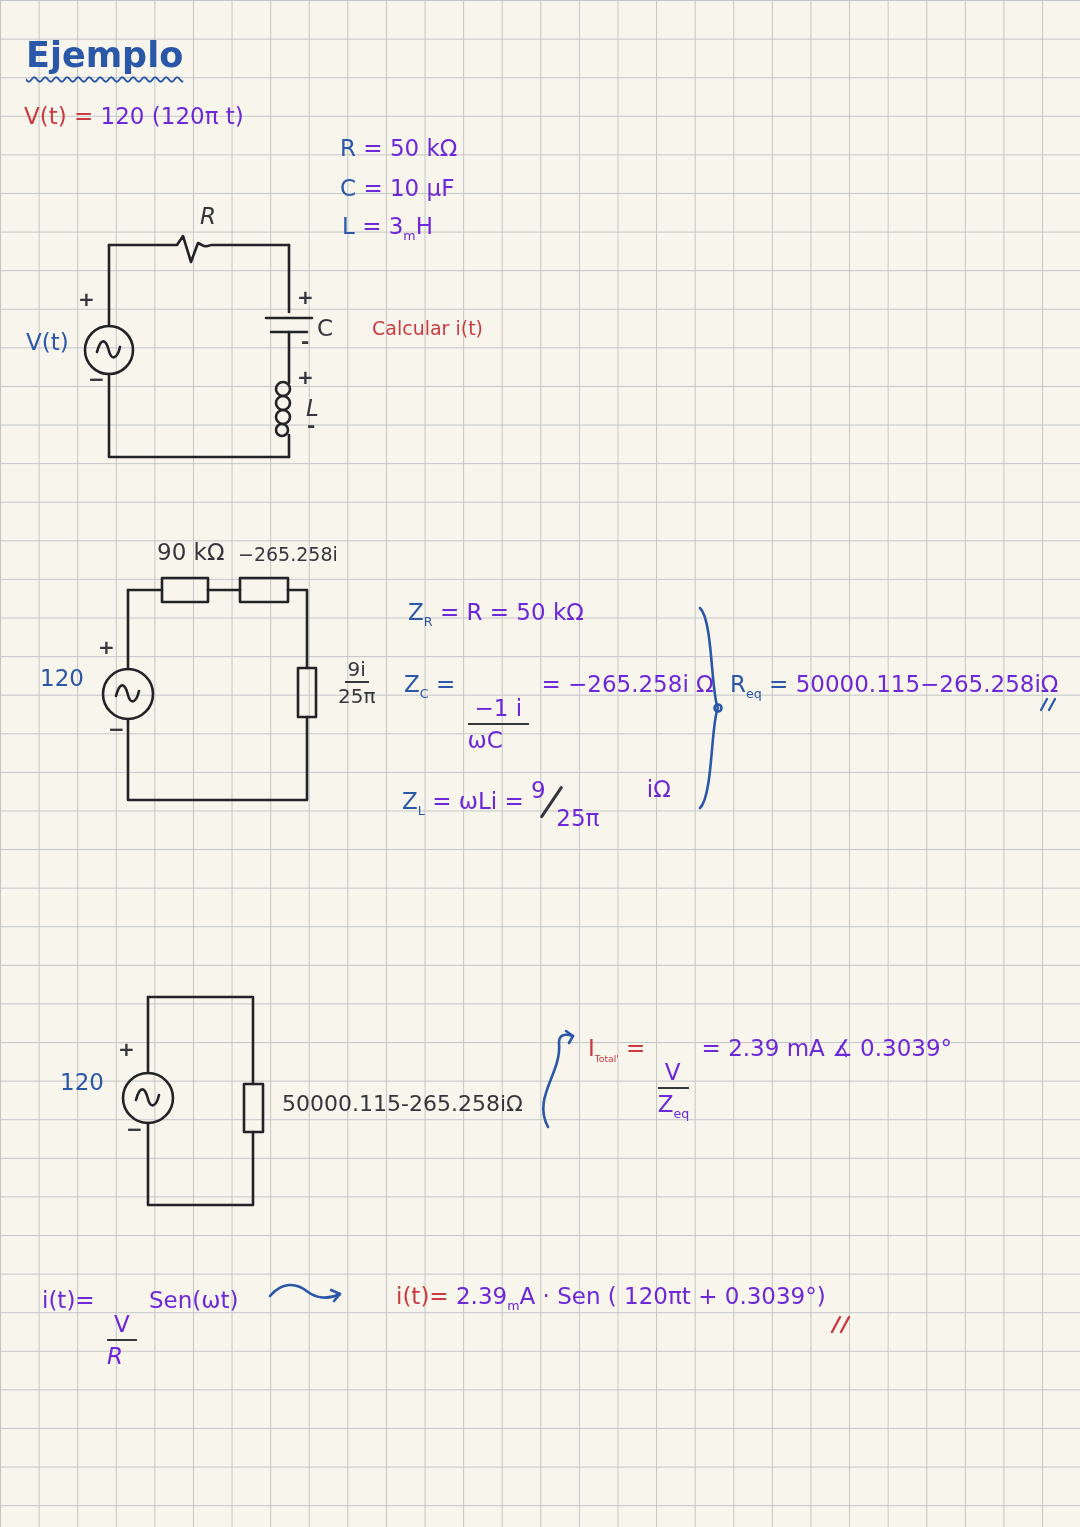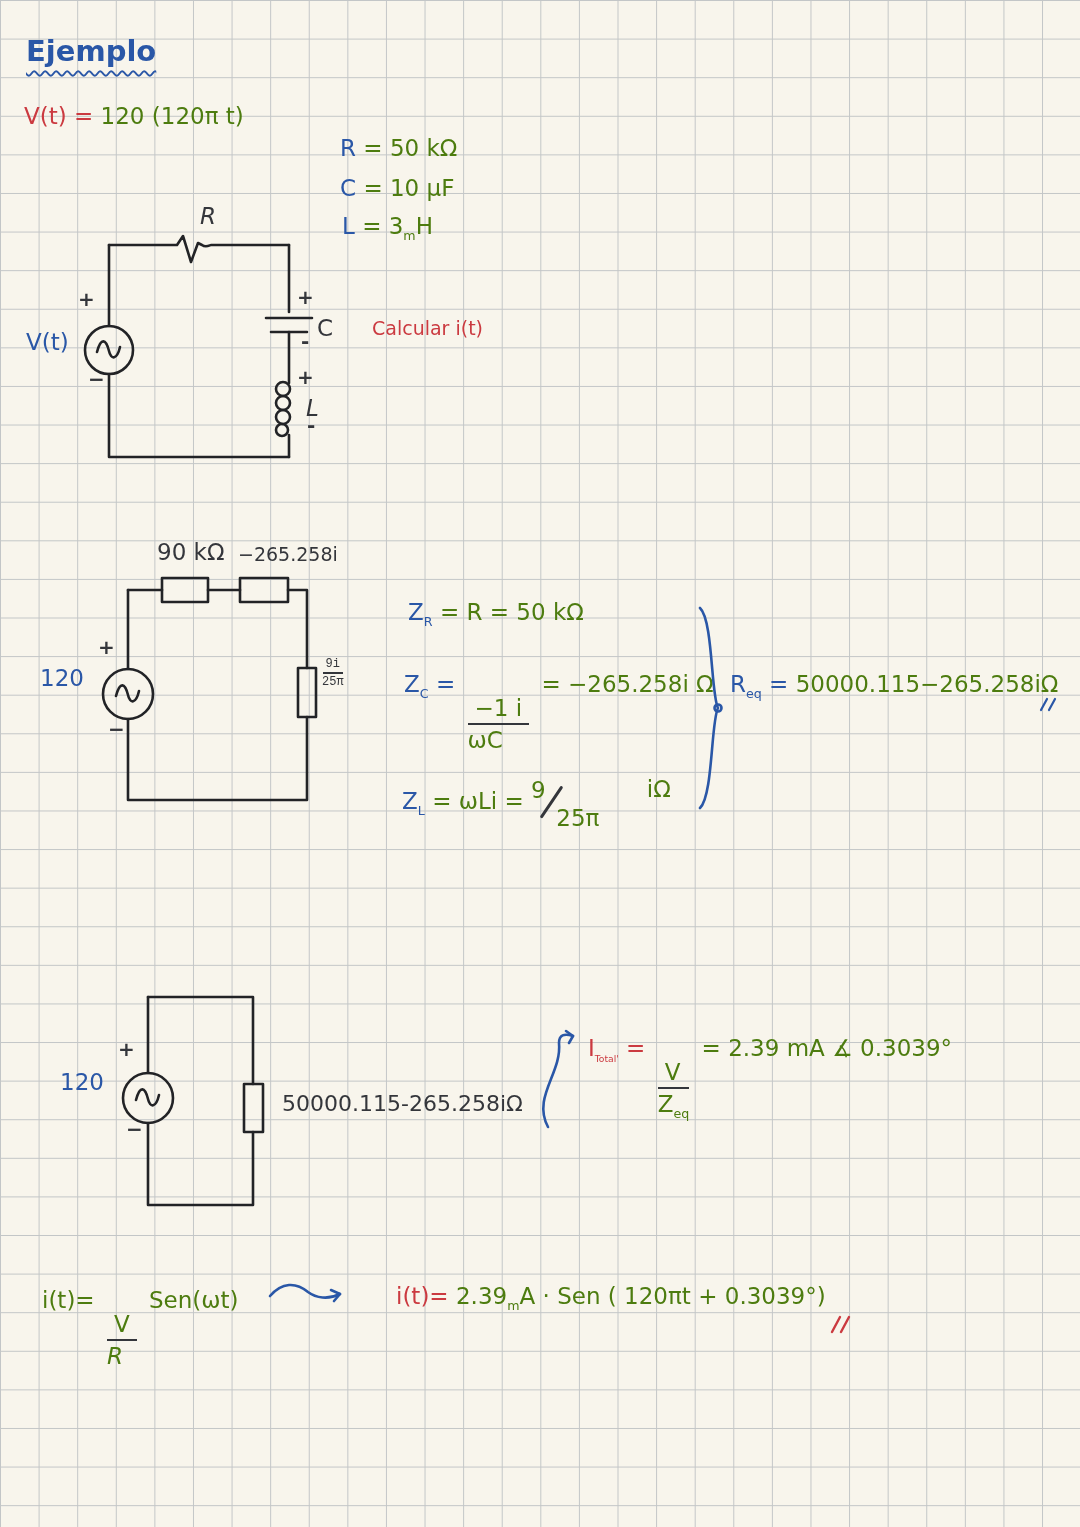--- a/index.html
+++ b/index.html
@@ -9,25 +9,25 @@
     background-image:
       linear-gradient(to right, #c3c6c7 1px, transparent 1px),
       linear-gradient(to bottom, #c3c6c7 1px, transparent 1px);
     background-size:38.6px 38.6px;
     font-family:"DejaVu Sans", sans-serif;
     color:#34363b;
   }
   .t{position:absolute;white-space:nowrap;font-size:23px;line-height:1.1;}
   .blue{color:#2a57a7;}
   .red{color:#cb3a40;}
-  .ink{color:#4d7c0f;}
+  .ink{color:#6d28d9;}
   .sm{font-size:19px;}
   .sign{font-size:20px;font-weight:bold;}
   .title{
-    font-size:29px;font-weight:bold;
+    font-size:35px;font-weight:bold;
     text-decoration:underline wavy #2a57a7;
     text-underline-offset:9px;text-decoration-thickness:2px;
   }
   svg{position:absolute;overflow:visible;}
   .wire{stroke:#222326;stroke-width:2.6;fill:none;stroke-linecap:round;stroke-linejoin:round;}
   .bluestroke{stroke:#2a57a7;stroke-width:2.6;fill:none;stroke-linecap:round;}
   .redstroke{stroke:#cb3a40;stroke-width:2.6;fill:none;stroke-linecap:round;}
   .frac{display:inline-flex;flex-direction:column;vertical-align:-1.05em;margin:12px 5px;}
   .frac .fn{padding:0 7px 2px 7px;border-bottom:2.5px solid #34363b;}
   .frac .fd{padding-top:3px;}
@@ -99,21 +99,21 @@
   <path class="wire" d="M212,162 V245 H33 V164"></path>
   <circle class="wire" cx="33" cy="139" r="25"></circle>
   <path class="wire" d="M21,141 c4,-15 9,-13 12,-1 c2,9 8,9 11,-4"></path>
   <path class="wire" d="M33,35 V114"></path>
 </svg>
 <span class="t" style="left:157px;top:540px;">90 kΩ</span>
 <span class="t sm" style="left:238px;top:544px;">−265.258i</span>
 <span class="t blue" style="left:40px;top:666px;">120</span>
 <span class="t sign" style="left:98px;top:636px;">+</span>
 <span class="t sign" style="left:108px;top:718px;">−</span>
-<span class="t" style="left:322px;top:658px;font-size:12px;text-align:center;font-family:Liberation Mono, monospace;">
+<span class="t" style="left:338px;top:658px;font-size:20px;text-align:center;">
   <span style="display:inline-flex;flex-direction:column;align-items:center;">
     <span style="border-bottom:2px solid #34363b;padding:0 3px 1px 3px;">9i</span>
     <span style="padding-top:2px;">25π</span>
   </span>
 </span>
 
 <span class="t" style="left:408px;top:600px;">
   <span class="blue"><span>Z</span><sub>R</sub></span>
   <span class="ink">= R = 50 kΩ</span>
 </span>

